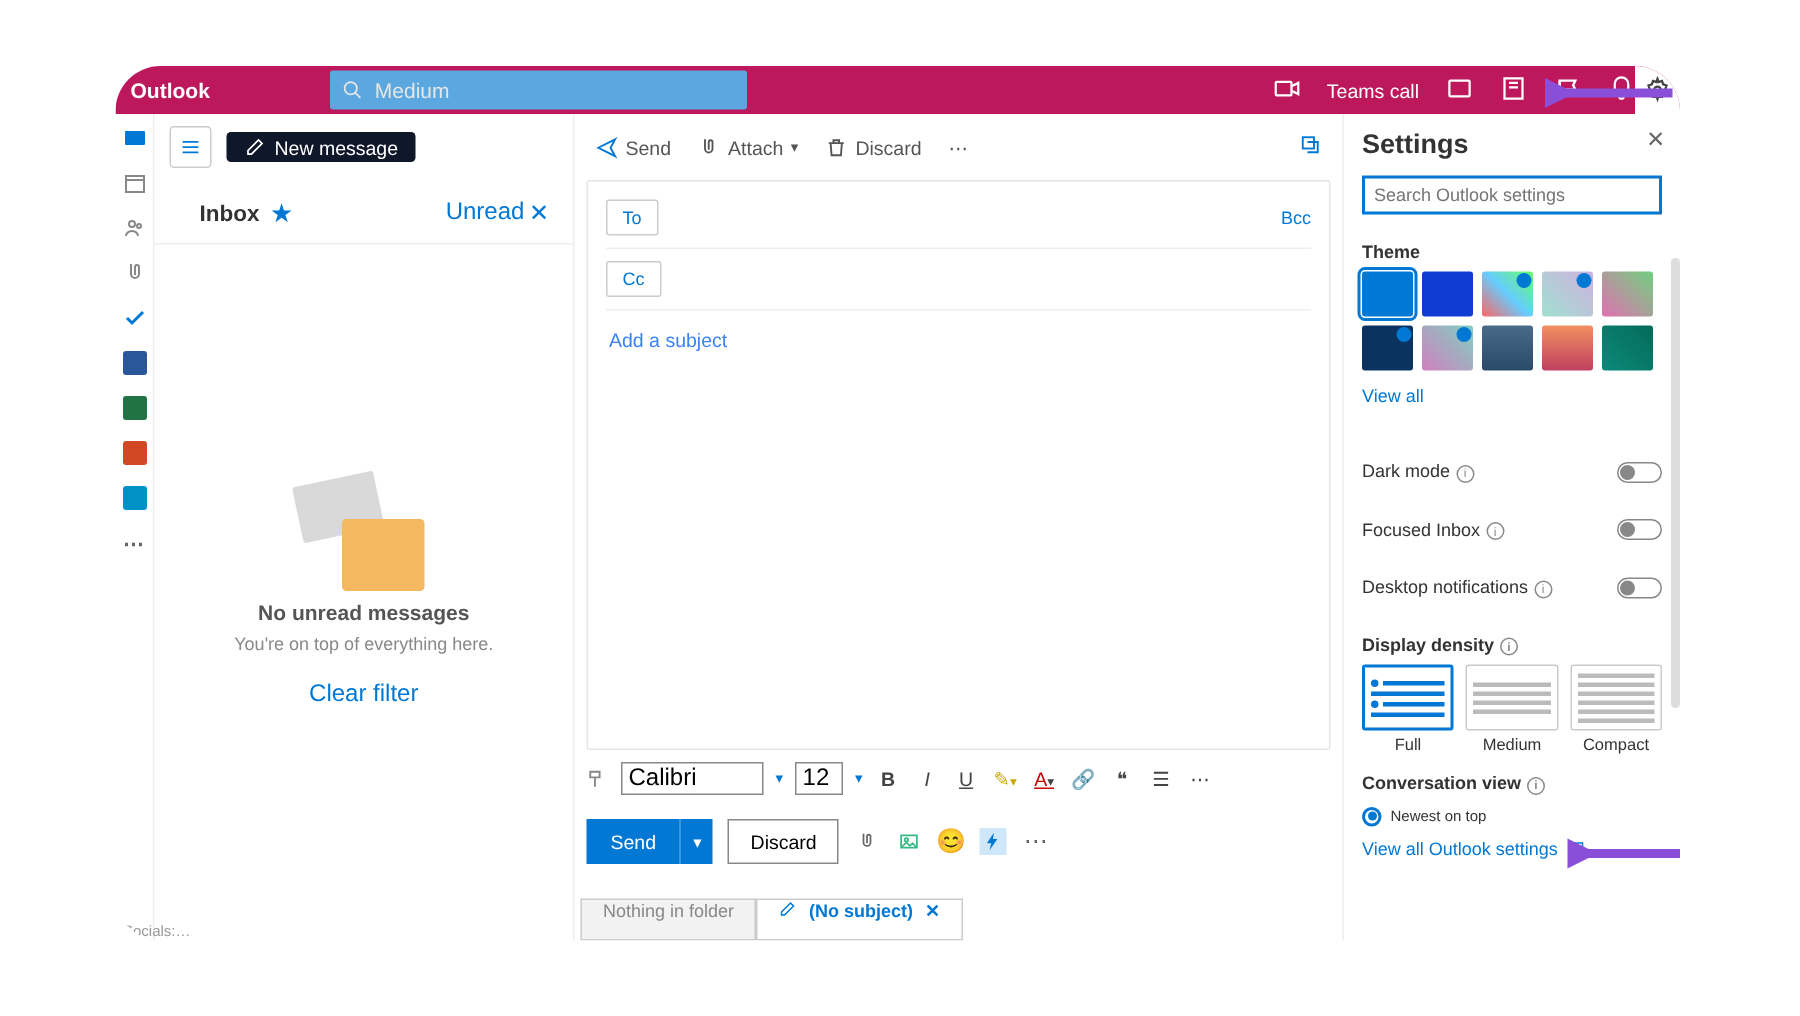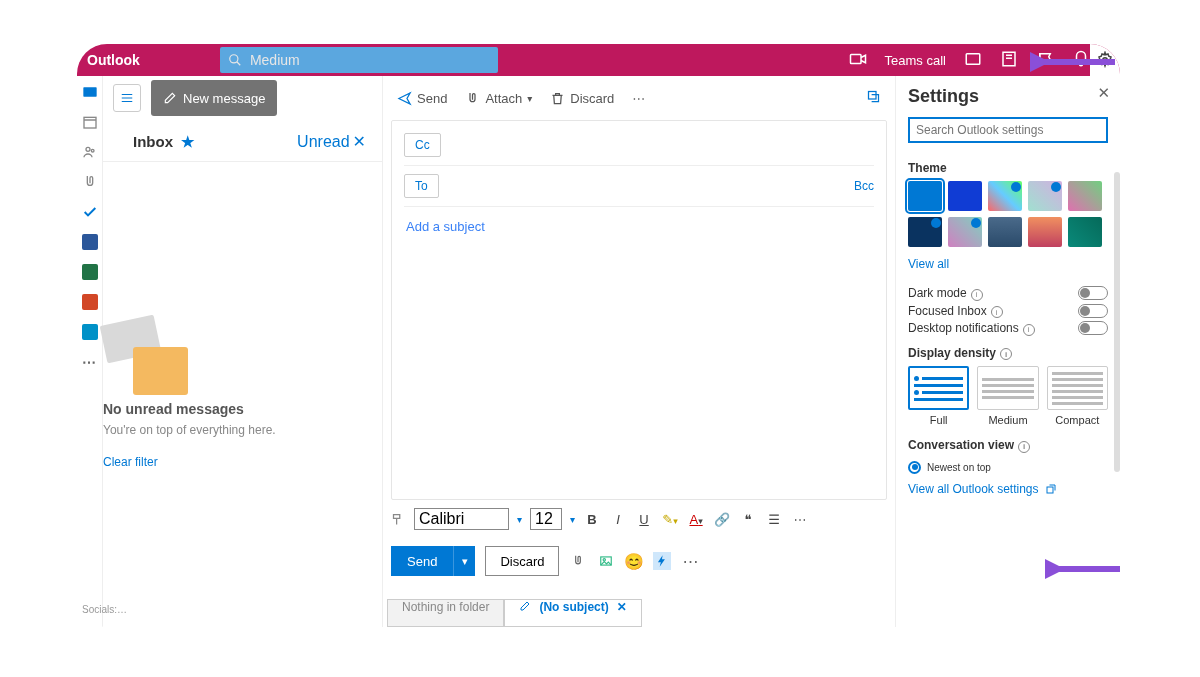--- a/index.html
+++ b/index.html
@@ -23,33 +23,33 @@
 
 
 .rail { width: 26px; background: #fff; display: flex; flex-direction: column; align-items: center; padding-top: 8px; gap: 14px; border-right: 1px solid #eee; }
 .rail .sq { width: 16px; height: 16px; border-radius: 2px; }
 .rail .more { font-weight: bold; color: #666; font-size: 14px; letter-spacing: 1px; }
 
 
 .col-folders { width: 280px; border-right: 1px solid #eee; display: flex; flex-direction: column; }
 .cmdrow { height: 44px; display: flex; align-items: center; padding: 0 10px; gap: 10px; }
 .hamburger-btn { width: 28px; height: 28px; border: 1px solid #ccc; border-radius: 3px; display: flex; align-items: center; justify-content: center; color: #0078d4; cursor: pointer; }
-.new-msg { background: #737373; color: #fff; border: none; height: 36px; padding: 0 12px; border-radius: 3px; display: flex; align-items: center; gap: 6px; font-size: 13px; cursor: pointer; }
+.new-msg { background: #0f172a; color: #fff; border: none; height: 20px; padding: 0 12px; border-radius: 3px; display: flex; align-items: center; gap: 6px; font-size: 13px; cursor: pointer; }
 .new-msg svg { width: 14px; height: 14px; }
 .inbox-header { display: flex; align-items: center; justify-content: space-between; padding: 12px 16px 10px 30px; border-bottom: 1px solid #eee; }
 .inbox-title { font-weight: 600; font-size: 15px; color: #333; display: flex; align-items: center; gap: 8px; }
 .star { color: #0078d4; }
 .unread-chip { color: #0078d4; font-size: 16px; display: flex; align-items: center; gap: 3px; cursor: pointer; }
-.empty { flex: 1; display: flex; flex-direction: column; align-items: flex-start; justify-content: center; gap: 6px; color: #555; }
+.empty { flex: 1; display: flex; flex-direction: column; align-items: center; justify-content: center; gap: 6px; color: #555; }
 .empty .pic { width: 90px; height: 75px; position: relative; }
 .empty .pic .env { position: absolute; left: 0; top: 0; width: 55px; height: 38px; background: #d9d9d9; transform: rotate(-12deg); border-radius: 2px; }
 .empty .pic .fold { position: absolute; right: 5px; bottom: 0; width: 55px; height: 48px; background: #f4b960; border-radius: 3px; }
 .empty .t1 { font-weight: 600; font-size: 14px; }
 .empty .t2 { font-size: 12px; color: #888; }
-.empty .clear { color: #0078d4; font-size: 12px; margin-top: 12px; cursor: pointer; }
+.empty .clear { color: #0078d4; font-size: 16px; margin-top: 12px; cursor: pointer; }
 
 
 .col-compose { flex: 1; display: flex; flex-direction: column; border-right: 1px solid #eee; }
 .compose-toolbar { height: 44px; display: flex; align-items: center; padding: 0 14px; gap: 18px; color: #555; font-size: 13px; }
 .compose-toolbar .tbtn { display: flex; align-items: center; gap: 5px; cursor: pointer; }
 .compose-toolbar .spacer { flex: 1; }
 .compose-toolbar svg { width: 15px; height: 15px; }
 .compose-body { margin: 0 8px; border: 1px solid #e5e5e5; border-radius: 2px; padding: 12px; display: flex; flex-direction: column; height: 380px; }
 .addr-row { display: flex; align-items: center; gap: 10px; padding-bottom: 8px; border-bottom: 1px solid #eee; margin-bottom: 8px; }
 .addr-btn { border: 1px solid #ccc; background: #fff; padding: 4px 10px; font-size: 12px; color: #0078d4; border-radius: 2px; cursor: pointer; }
@@ -72,34 +72,34 @@
 .discard-btn { background: #fff; border: 1px solid #888; height: 30px; padding: 0 14px; font-size: 13px; cursor: pointer; }
 .send-bar .mini { width: 18px; height: 18px; color: #666; cursor: pointer; display: flex; align-items: center; justify-content: center; }
 .send-bar .mini.hl { background: #cfe7fb; }
 
 
 .bottom-tabs { position: absolute; bottom: 0; left: 310px; display: flex; height: 28px; align-items: center; font-size: 12px; }
 .btab { border: 1px solid #ccc; height: 28px; padding: 0 14px; display: flex; gap: 8px; background: #fff; }
 .btab.dim { background: #f2f2f2; color: #888; }
 .btab .close { color: #0078d4; cursor: pointer; }
 .btab.active { color: #0078d4; font-weight: 600; }
-.socials { position: absolute; bottom: 12px; left: 5px; font-size: 10px; color: #999; }
+.socials { position: absolute; bottom: 0; left: 5px; font-size: 10px; color: #999; }
 
 
 .col-settings { width: 224px; background: #fff; padding: 10px 12px; font-size: 13px; color: #333; overflow: hidden; position: relative; }
 .col-settings h2 { font-size: 18px; font-weight: 600; margin-bottom: 10px; }
 .close-x { position: absolute; top: 8px; right: 10px; color: #666; cursor: pointer; font-size: 15px; }
 .search-settings { width: 100%; border: 2px solid #0078d4; height: 26px; padding: 0 6px; font-size: 12px; margin-bottom: 14px; }
 .section-label { font-weight: 600; font-size: 12px; margin: 4px 0 6px; color: #333; }
 .themes { display: flex; flex-wrap: wrap; gap: 6px; margin-bottom: 6px; }
 .theme { width: 34px; height: 30px; border-radius: 2px; cursor: pointer; position: relative; }
 .theme.sel { outline: 2px solid #0078d4; outline-offset: 1px; }
 .theme .star-badge { position: absolute; top: 1px; right: 1px; width: 10px; height: 10px; background: #0078d4; border-radius: 50%; }
 .viewall { color: #0078d4; font-size: 12px; cursor: pointer; margin: 4px 0 12px; display: inline-block; }
-.toggle-row { display: flex; align-items: flex-start; justify-content: space-between; margin: 3px 0; font-size: 12px; }
+.toggle-row { display: flex; align-items: flex-end; justify-content: space-between; margin: 24px 0; font-size: 12px; }
 .info-ic { width: 12px; height: 12px; border: 1px solid #888; border-radius: 50%; display: inline-flex; align-items: center; justify-content: center; font-size: 8px; color: #888; margin-left: 4px; }
 .toggle { width: 30px; height: 14px; border: 1px solid #888; border-radius: 8px; position: relative; cursor: pointer; }
 .toggle::after { content: ""; position: absolute; left: 1px; top: 1px; width: 10px; height: 10px; background: #888; border-radius: 50%; }
 .density { display: flex; gap: 8px; margin-top: 6px; }
 .density .opt { flex: 1; text-align: center; font-size: 11px; cursor: pointer; }
 .density .box { height: 44px; border: 1px solid #ccc; border-radius: 2px; margin-bottom: 4px; display: flex; flex-direction: column; justify-content: center; gap: 3px; padding: 4px; }
 .density .opt.sel .box { border: 2px solid #0078d4; }
 .density .line { height: 3px; background: #bbb; }
 .density .opt.sel .line { background: #0078d4; }
 .density .dot { width: 5px; height: 5px; background: #0078d4; border-radius: 50%; }
@@ -249,25 +249,25 @@
         <div>⋯</div>
         <div class="spacer"></div>
         <div><svg viewBox="0 0 24 24" fill="none" stroke="#0078d4" stroke-width="2">
               <rect x="4" y="4" width="12" height="12"></rect>
               <path d="M9 9h11v11H9"></path>
             </svg></div>
       </div>
 
       <div class="compose-body">
         <div class="addr-row">
-          <button class="addr-btn">Cc</button>
-        </div>
-        <div class="addr-row">
           <button class="addr-btn">To</button>
           <span class="bcc">Bcc</span>
+        </div>
+        <div class="addr-row">
+          <button class="addr-btn">Cc</button>
         </div>
         <div class="subj">Add a subject</div>
         <div class="compose-area"></div>
       </div>
 
       <div class="format-bar">
         <svg width="15" height="15" viewBox="0 0 24 24" fill="none" stroke="#888" stroke-width="2">
             <path d="M4 4h10v6H4zM9 10v10"></path>
           </svg>
         <input class="fontbox" value="Calibri" style="">

